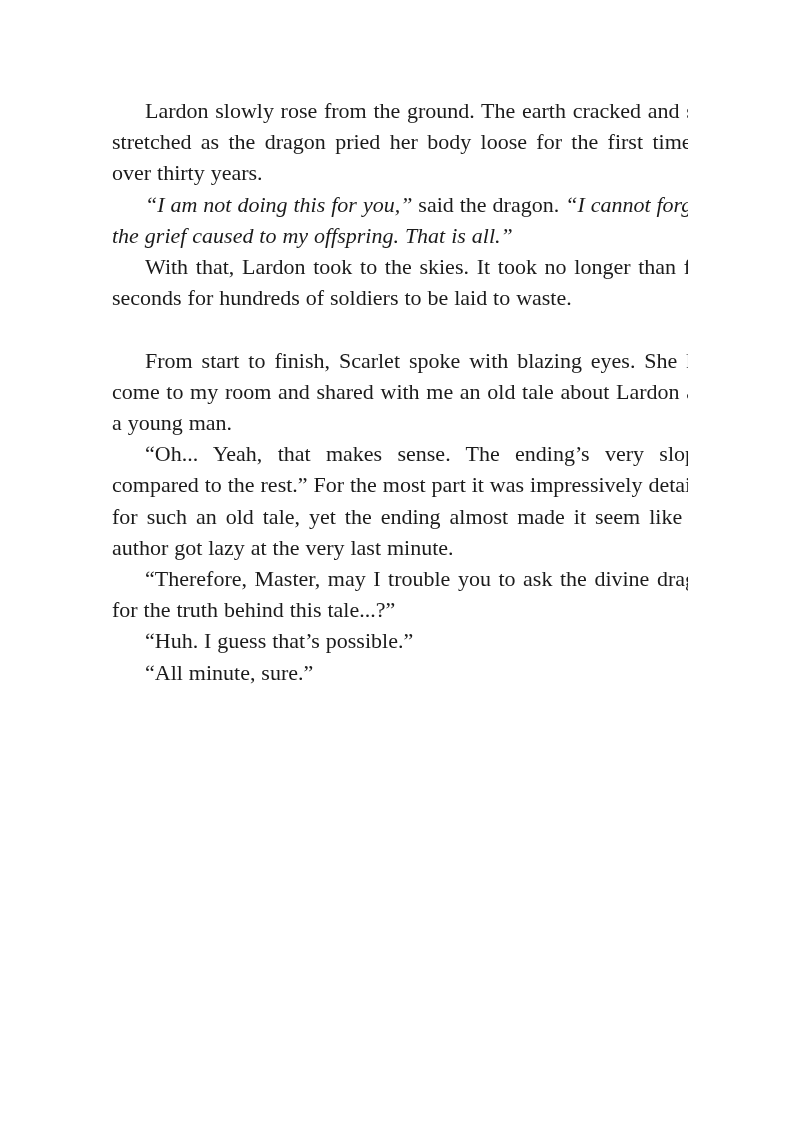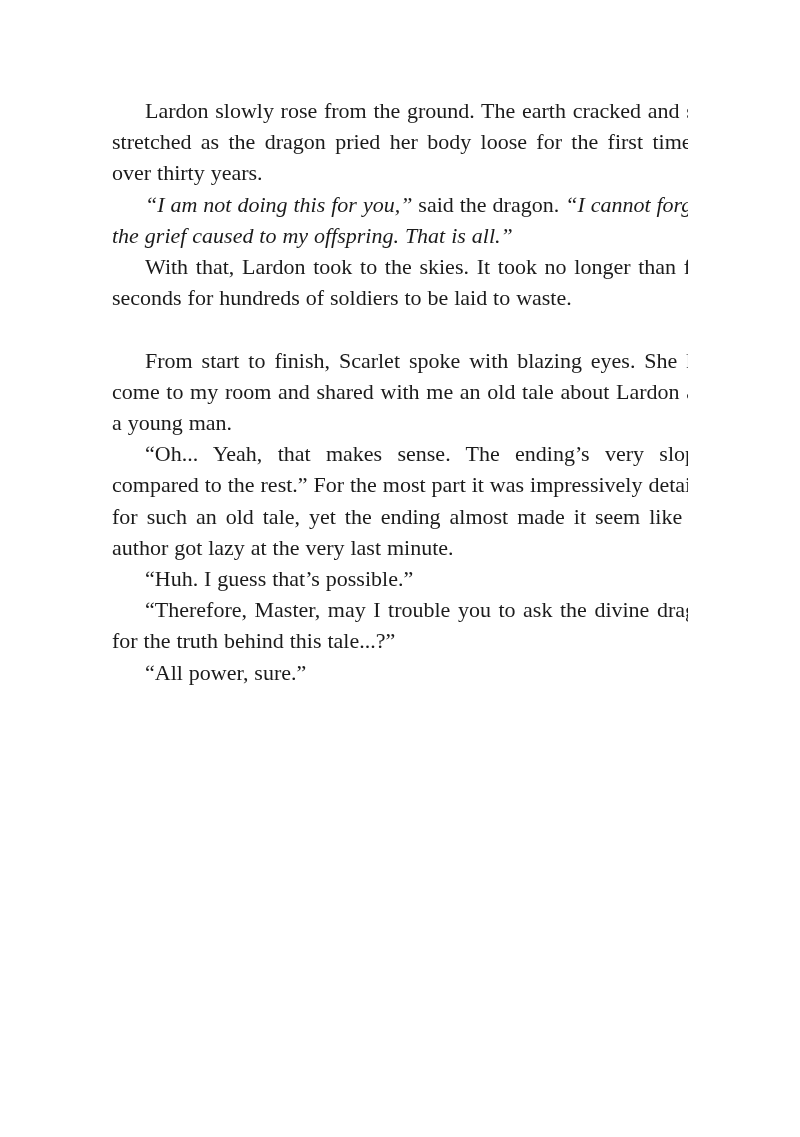--- a/index.html
+++ b/index.html
@@ -42,17 +42,17 @@
 
 <div class="page">
   <div class="text-block" style="color: rgb(27, 27, 27);">
 
   <p class="para"><span class="ro">Lardon slowly rose from the ground. The earth cracked and soil stretched as the dragon pried her body loose for the first time in over thirty years.</span></p>
       <p class="para"><span class="it">“I am not doing this for you,”</span><span class="ro"> said the dragon. </span><span class="it">“I cannot forgive the grief caused to my offspring. That is all.”</span></p>
       <p class="para"><span class="ro">With that, Lardon took to the skies. It took no longer than five seconds for hundreds of soldiers to be laid to waste.</span></p>
       <div class="scene-break"></div>
       <p class="para"><span class="ro">From start to finish, Scarlet spoke with blazing eyes. She had come to my room and shared with me an old tale about Lardon and a young man.</span></p>
       <p class="para"><span class="ro">“Oh... Yeah, that makes sense. The ending’s very sloppy compared to the rest.” For the most part it was impressively detailed for such an old tale, yet the ending almost made it seem like the author got lazy at the very last minute.</span></p>
+      <p class="para"><span class="ro">“Therefore, Master, may I trouble you to ask the divine dragon for the truth behind this tale...?”</span></p>
       <p class="para"><span class="ro">“Huh. I guess that’s possible.”</span></p>
-      <p class="para"><span class="ro">“Therefore, Master, may I trouble you to ask the divine dragon for the truth behind this tale...?”</span></p>
-      <p class="para"><span class="ro">“All power, sure.”</span></p>
+      <p class="para"><span class="ro">“All minute, sure.”</span></p>
     </div>
 </div>
 
 </body></html>

